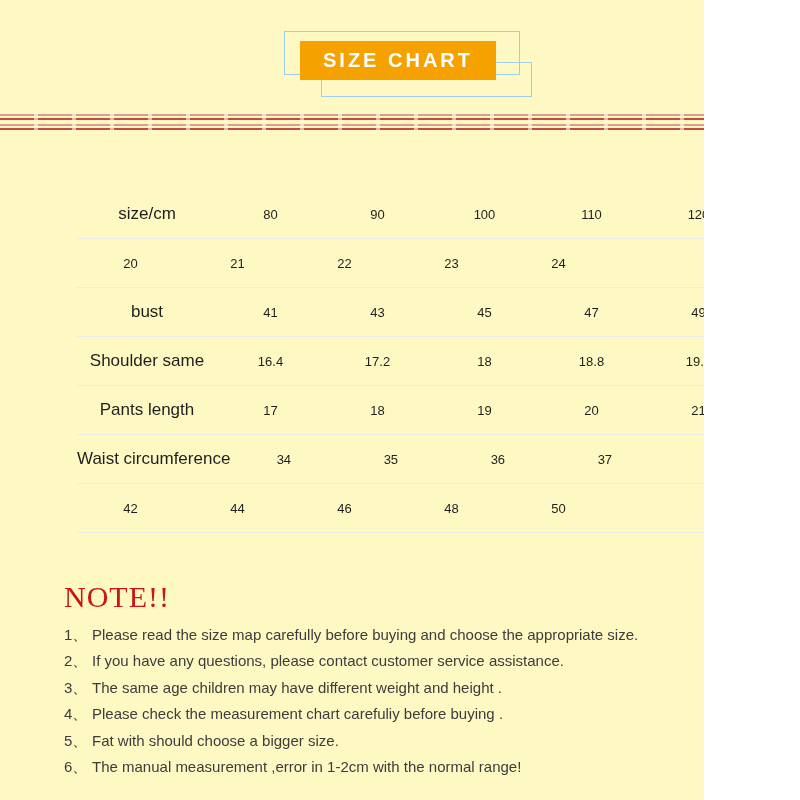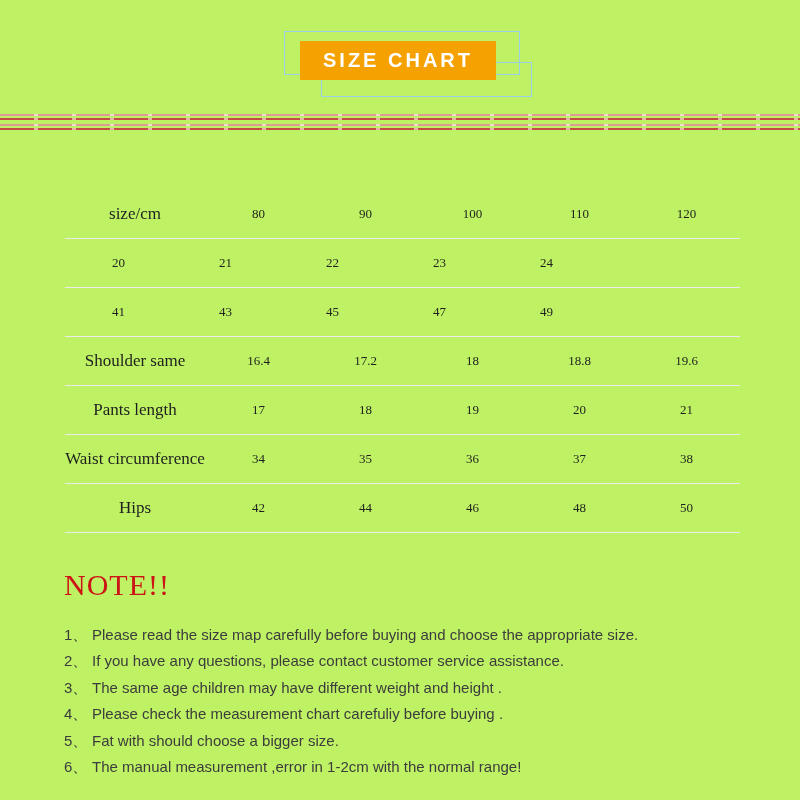--- a/index.html
+++ b/index.html
@@ -1,19 +1,19 @@
 <!DOCTYPE html>
 <html><head>
 <meta charset="utf-8">
 <style>
   html,body{margin:0;padding:0;background:#ffffff;}
   .page{
     position:relative;
-    width:800px;height:800px;
-    background:#bef264;
+    width:704px;height:800px;
+    background:#fef9c3;
     font-family:"Liberation Sans", sans-serif;
     overflow:hidden;
   }
 
   
   .banner{position:absolute;top:0;left:0;width:800px;height:110px;}
   .blue-rect{position:absolute;border:1px solid #9CCFEB;background:transparent;}
   .rect-top{left:284px;top:31px;width:234px;height:42px;}
   .rect-bottom{left:321px;top:62px;width:209px;height:33px;}
   .orange-box{
@@ -26,37 +26,37 @@
   }
 
   
   .stripes{position:absolute;top:114px;left:0;width:800px;height:18px;}
   .stripe{width:100%;}
   .stripe-thin{height:2px;background:repeating-linear-gradient(90deg,#DC9B93 0 34px,#f3d9d6 34px 38px);}
   .stripe-thick{height:2px;margin-top:2px;background:repeating-linear-gradient(90deg,#C44B41 0 34px,#e8b3ad 34px 38px);}
   .stripe-gap{height:4px;}
 
   
-  .size-table{position:absolute;top:190px;left:65px;width:675px;font-family:Liberation Serif, serif;}
+  .size-table{position:absolute;top:190px;left:77px;width:675px;}
   .size-row{
     display:flex;align-items:center;height:48px;
     border-bottom:1px solid #ebebeb;
   }
   .cell-label{
     flex:0 0 140px;display:flex;justify-content:center;align-items:center;
     white-space:nowrap;font-size:17px;color:#1f1f1f;
   }
   .cell-val{
     flex:0 0 107px;display:flex;justify-content:center;align-items:center;
     font-size:13px;color:#1f1f1f;
   }
 
   
   .note-title{
-    position:absolute;top:568px;left:64px;
+    position:absolute;top:580px;left:64px;
     font-family:"Liberation Serif", serif;
     font-size:30px;color:#CC1414;letter-spacing:1px;
   }
   .note-list{position:absolute;top:622px;left:64px;width:700px;}
   .note-item{
     display:flex;align-items:baseline;
     font-size:15px;color:#3c3c3c;line-height:26.4px;
   }
   .note-num{flex:0 0 28px;white-space:nowrap;}
   .note-text{white-space:nowrap;}
@@ -95,20 +95,21 @@
 
     <div class="size-row">
       <div class="cell-val">20</div>
       <div class="cell-val">21</div>
       <div class="cell-val">22</div>
       <div class="cell-val">23</div>
       <div class="cell-val">24</div>
     </div>
 
     <div class="size-row">
+      <div class="cell-label">bust</div>
       <div class="cell-val">41</div>
       <div class="cell-val">43</div>
       <div class="cell-val">45</div>
       <div class="cell-val">47</div>
       <div class="cell-val">49</div>
     </div>
 
     <div class="size-row">
       <div class="cell-label">Shoulder same</div>
       <div class="cell-val">16.4</div>
@@ -130,21 +131,20 @@
     <div class="size-row">
       <div class="cell-label">Waist circumference</div>
       <div class="cell-val">34</div>
       <div class="cell-val">35</div>
       <div class="cell-val">36</div>
       <div class="cell-val">37</div>
       <div class="cell-val">38</div>
     </div>
 
     <div class="size-row">
-      <div class="cell-label">Hips</div>
       <div class="cell-val">42</div>
       <div class="cell-val">44</div>
       <div class="cell-val">46</div>
       <div class="cell-val">48</div>
       <div class="cell-val">50</div>
     </div>
 
   </div>
 
   <div class="note-title">NOTE!!</div>

